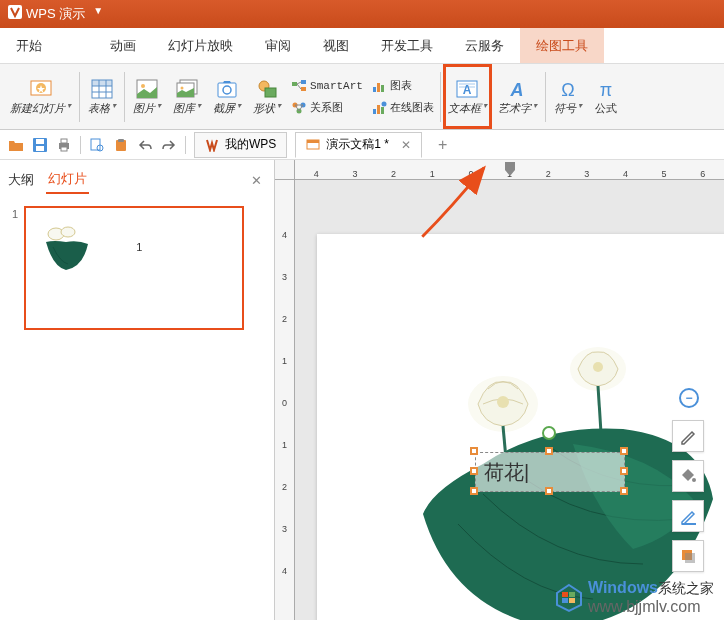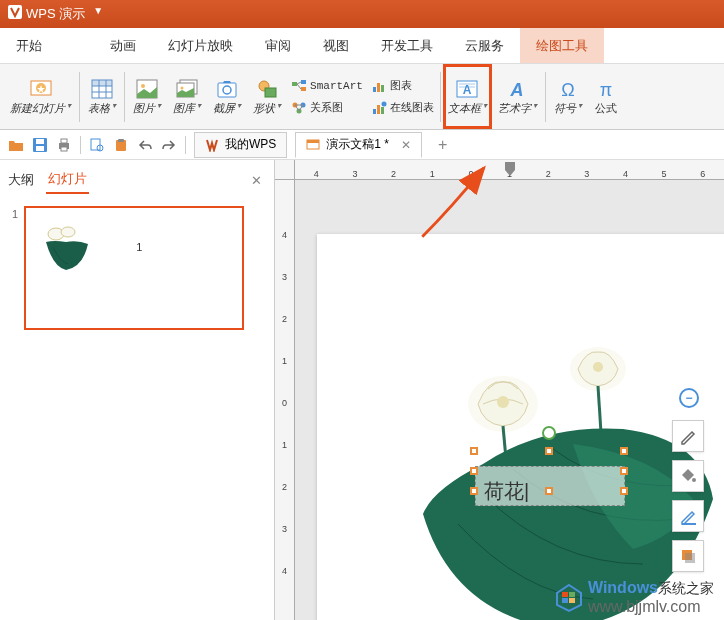--- a/index.html
+++ b/index.html
@@ -52,21 +52,21 @@
     .canvas-area { flex: 1; background: #e8e8e8; position: relative; overflow: hidden; }
     .ruler-corner { position: absolute; left: 0; top: 0; width: 20px; height: 20px; background: #f5f5f5; border-right: 1px solid #aaa; border-bottom: 1px solid #aaa; }
     .ruler-h { position: absolute; left: 20px; top: 0; right: 0; height: 20px; background: #f5f5f5; border-bottom: 1px solid #aaa; font-size: 9px; color: #444; overflow: hidden; }
     .ruler-h-content { display: flex; align-items: flex-end; height: 100%; padding: 0 2px; white-space: nowrap; }
     .ruler-v { position: absolute; left: 0; top: 20px; bottom: 0; width: 20px; background: #f5f5f5; border-right: 1px solid #aaa; font-size: 9px; color: #444; }
     .ruler-tick { display: inline-block; width: 42px; text-align: center; position: relative; }
     .ruler-indicator { position: absolute; top: 2px; left: 210px; width: 10px; height: 14px; }
     
     .slide-canvas { position: absolute; left: 42px; top: 74px; width: 700px; height: 420px; background: #fff; box-shadow: 0 1px 4px rgba(0,0,0,0.2); }
     .lotus-img { position: absolute; left: 76px; top: 100px; width: 330px; height: 300px; }
-    .text-box { position: absolute; left: 158px; top: 232px; width: 150px; height: 40px; border: 1px dashed #888; background: rgba(255,255,255,0.6); display: flex; align-items: flex-end; padding: 0 8px; font-size: 20px; color: #333; }
+    .text-box { position: absolute; left: 158px; top: 218px; width: 150px; height: 40px; border: 1px dashed #888; background: rgba(255,255,255,0.6); display: flex; align-items: center; padding: 0 8px; font-size: 20px; color: #333; }
     .selection-handle { position: absolute; width: 8px; height: 8px; background: #fff; border: 2px solid #e88c3a; }
     .rotation-handle { position: absolute; width: 14px; height: 14px; border: 2px solid #5aa84e; border-radius: 50%; background: #fff; left: 225px; top: 192px; }
     
     .format-panel { position: absolute; right: 18px; top: 228px; width: 34px; display: flex; flex-direction: column; gap: 8px; }
     .format-btn { width: 32px; height: 32px; background: #fff; border: 1px solid #ccc; display: flex; align-items: center; justify-content: center; cursor: pointer; box-shadow: 0 1px 2px rgba(0,0,0,0.1); }
     .collapse-btn { width: 20px; height: 20px; background: #fff; border: 2px solid #4a90d9; border-radius: 50%; display: flex; align-items: center; justify-content: center; color: #4a90d9; font-weight: bold; cursor: pointer; align-self: center; margin-bottom: 4px; }
     
     .red-arrow { position: absolute; left: 405px; top: 100px; width: 100px; height: 80px; pointer-events: none; z-index: 10; }
     
     .watermark { position: absolute; right: 10px; bottom: 4px; display: flex; align-items: center; gap: 4px; font-size: 12px; }

